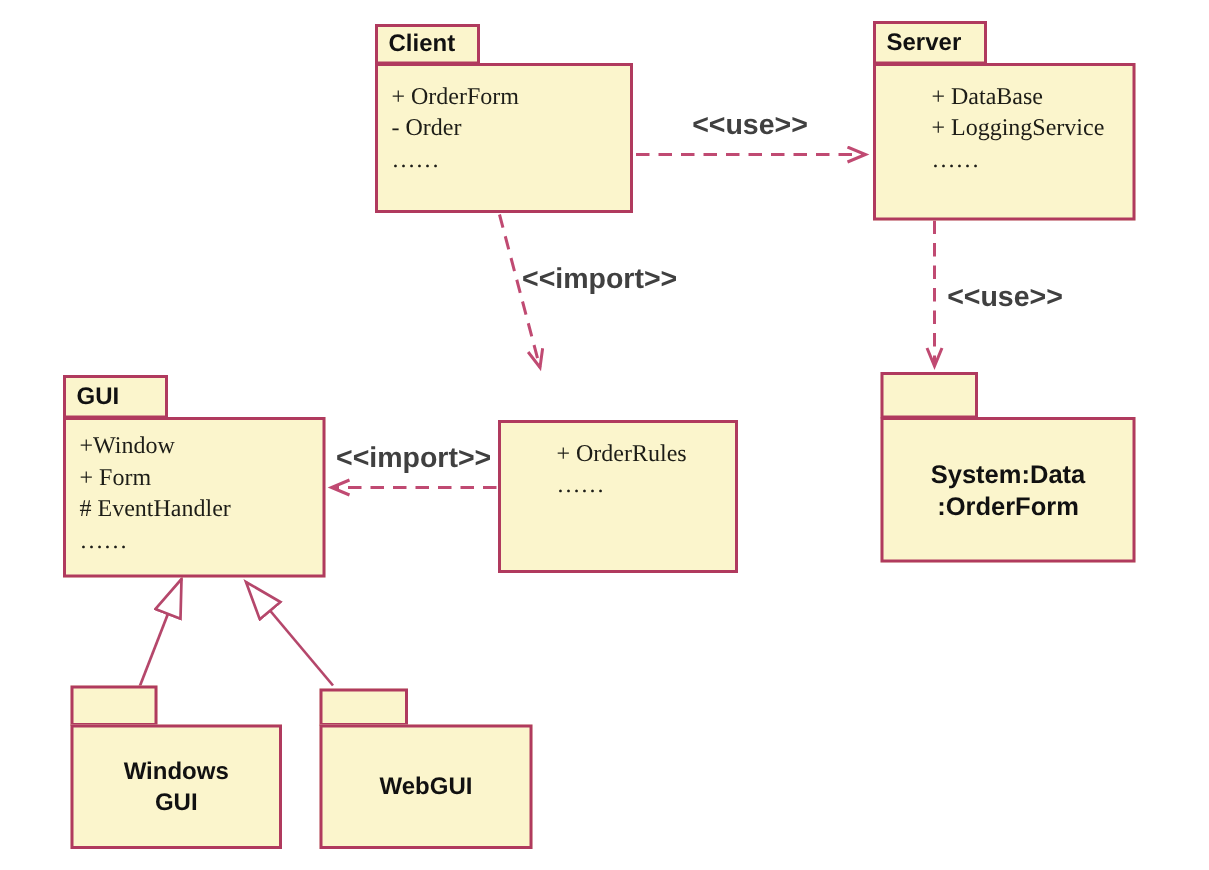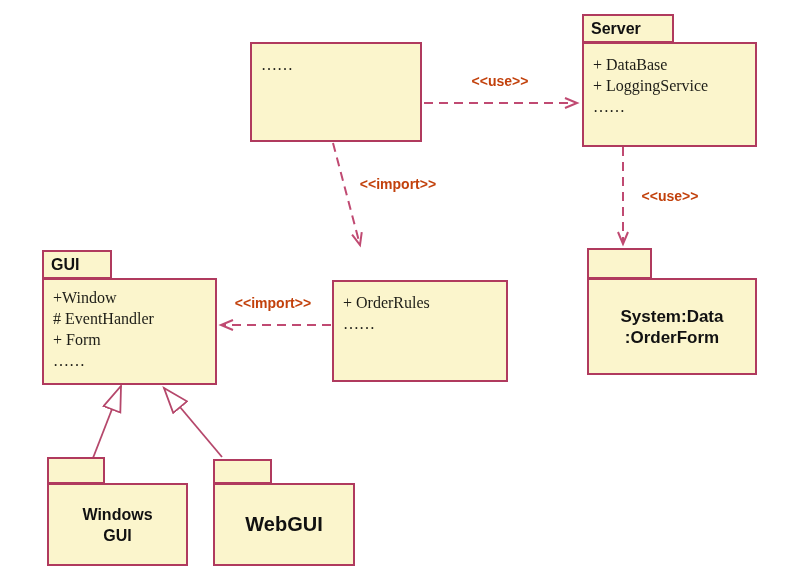--- a/index.html
+++ b/index.html
@@ -24,21 +24,21 @@
     white-space:nowrap;
   }
   .centered-name{
     width:100%;height:100%;display:flex;flex-direction:column;
     align-items:center;justify-content:center;
   }
   .centered-name .bold-line{
     font-weight:bold;font-size:17px;line-height:21px;color:#111111;text-align:right;
   }
   .arrow-label{
-    position:absolute;font-size:14px;font-weight:600;color:#c2410c;
+    position:absolute;font-size:19px;font-weight:600;color:#404040;
     text-align:center;white-space:nowrap;
   }
 </style>
 </head>
 <body>
 
 <div class="canvas">
 
   <svg class="arrows" viewBox="0 0 806 580">
     <defs>
@@ -57,56 +57,61 @@
     <line x1="331" y1="325" x2="221" y2="325" stroke="#C04A72" stroke-width="2" stroke-dasharray="9 6" marker-end="url(#openArrow)"></line>
 
     <line x1="623" y1="147" x2="623" y2="244" stroke="#C04A72" stroke-width="2" stroke-dasharray="9 6" marker-end="url(#openArrow)"></line>
 
     <line x1="93" y1="458" x2="121" y2="386" stroke="#B5476B" stroke-width="1.8" marker-end="url(#hollowTri)"></line>
 
     <line x1="222" y1="457" x2="164" y2="388" stroke="#B5476B" stroke-width="1.8" marker-end="url(#hollowTri)"></line>
   </svg>
 
   <div class="pkg" style="left:250px;top:16px;width:172px;height:126px;">
+    <div class="tab" style="left:0;top:0;width:70px;height:27px;">
+      <span class="title">Client</span>
+    </div>
     <div class="body" style="left:0;top:26px;width:172px;height:100px;">
       <div class="members">
+        <div class="member">+ OrderForm</div>
+        <div class="member">- Order</div>
         <div class="member">……</div>
       </div>
     </div>
   </div>
 
   <div class="pkg" style="left:582px;top:14px;width:175px;height:133px;">
-    <div class="tab" style="left:0;top:0;width:92px;height:29px;">
+    <div class="tab" style="left:0;top:0;width:76px;height:29px;">
       <span class="title">Server</span>
     </div>
-    <div class="body" style="left:0;top:28px;width:175px;height:105px;">
+    <div class="body" style="left:0;top:28px;width:175px;height:105px;padding-left:28px;">
       <div class="members">
         <div class="member">+ DataBase</div>
         <div class="member">+ LoggingService</div>
         <div class="member">……</div>
       </div>
     </div>
   </div>
 
   <div class="pkg" style="left:42px;top:250px;width:175px;height:135px;">
     <div class="tab" style="left:0;top:0;width:70px;height:29px;">
       <span class="title">GUI</span>
     </div>
     <div class="body" style="left:0;top:28px;width:175px;height:107px;">
       <div class="members" style="padding-top:7px;">
         <div class="member">+Window</div>
+        <div class="member">+ Form</div>
         <div class="member"># EventHandler</div>
-        <div class="member">+ Form</div>
         <div class="member">……</div>
       </div>
     </div>
   </div>
 
   <div class="pkg" style="left:332px;top:250px;width:160px;height:132px;">
-    <div class="body" style="left:0;top:30px;width:176px;height:102px;">
+    <div class="body" style="left:0;top:30px;width:160px;height:102px;padding-left:28px;">
       <div class="members">
         <div class="member">+ OrderRules</div>
         <div class="member">……</div>
       </div>
     </div>
   </div>
 
   <div class="pkg" style="left:587px;top:248px;width:170px;height:127px;">
     <div class="tab" style="left:0;top:0;width:65px;height:31px;"></div>
     <div class="body" style="left:0;top:30px;width:170px;height:97px;">
@@ -124,21 +129,21 @@
         <div class="bold-line" style="font-size:16px;">Windows</div>
         <div class="bold-line" style="font-size:16px;">GUI</div>
       </div>
     </div>
   </div>
 
   <div class="pkg" style="left:213px;top:459px;width:142px;height:107px;">
     <div class="tab" style="left:0;top:0;width:59px;height:25px;"></div>
     <div class="body" style="left:0;top:24px;width:142px;height:83px;">
       <div class="centered-name">
-        <div class="bold-line" style="font-size:20px;">WebGUI</div>
+        <div class="bold-line" style="font-size:16px;">WebGUI</div>
       </div>
     </div>
   </div>
 
   <div class="arrow-label" style="left:455px;top:73px;width:90px;">&lt;&lt;use&gt;&gt;</div>
 
   <div class="arrow-label" style="left:348px;top:176px;width:100px;">&lt;&lt;import&gt;&gt;</div>
 
   <div class="arrow-label" style="left:224px;top:295px;width:98px;">&lt;&lt;import&gt;&gt;</div>
 

